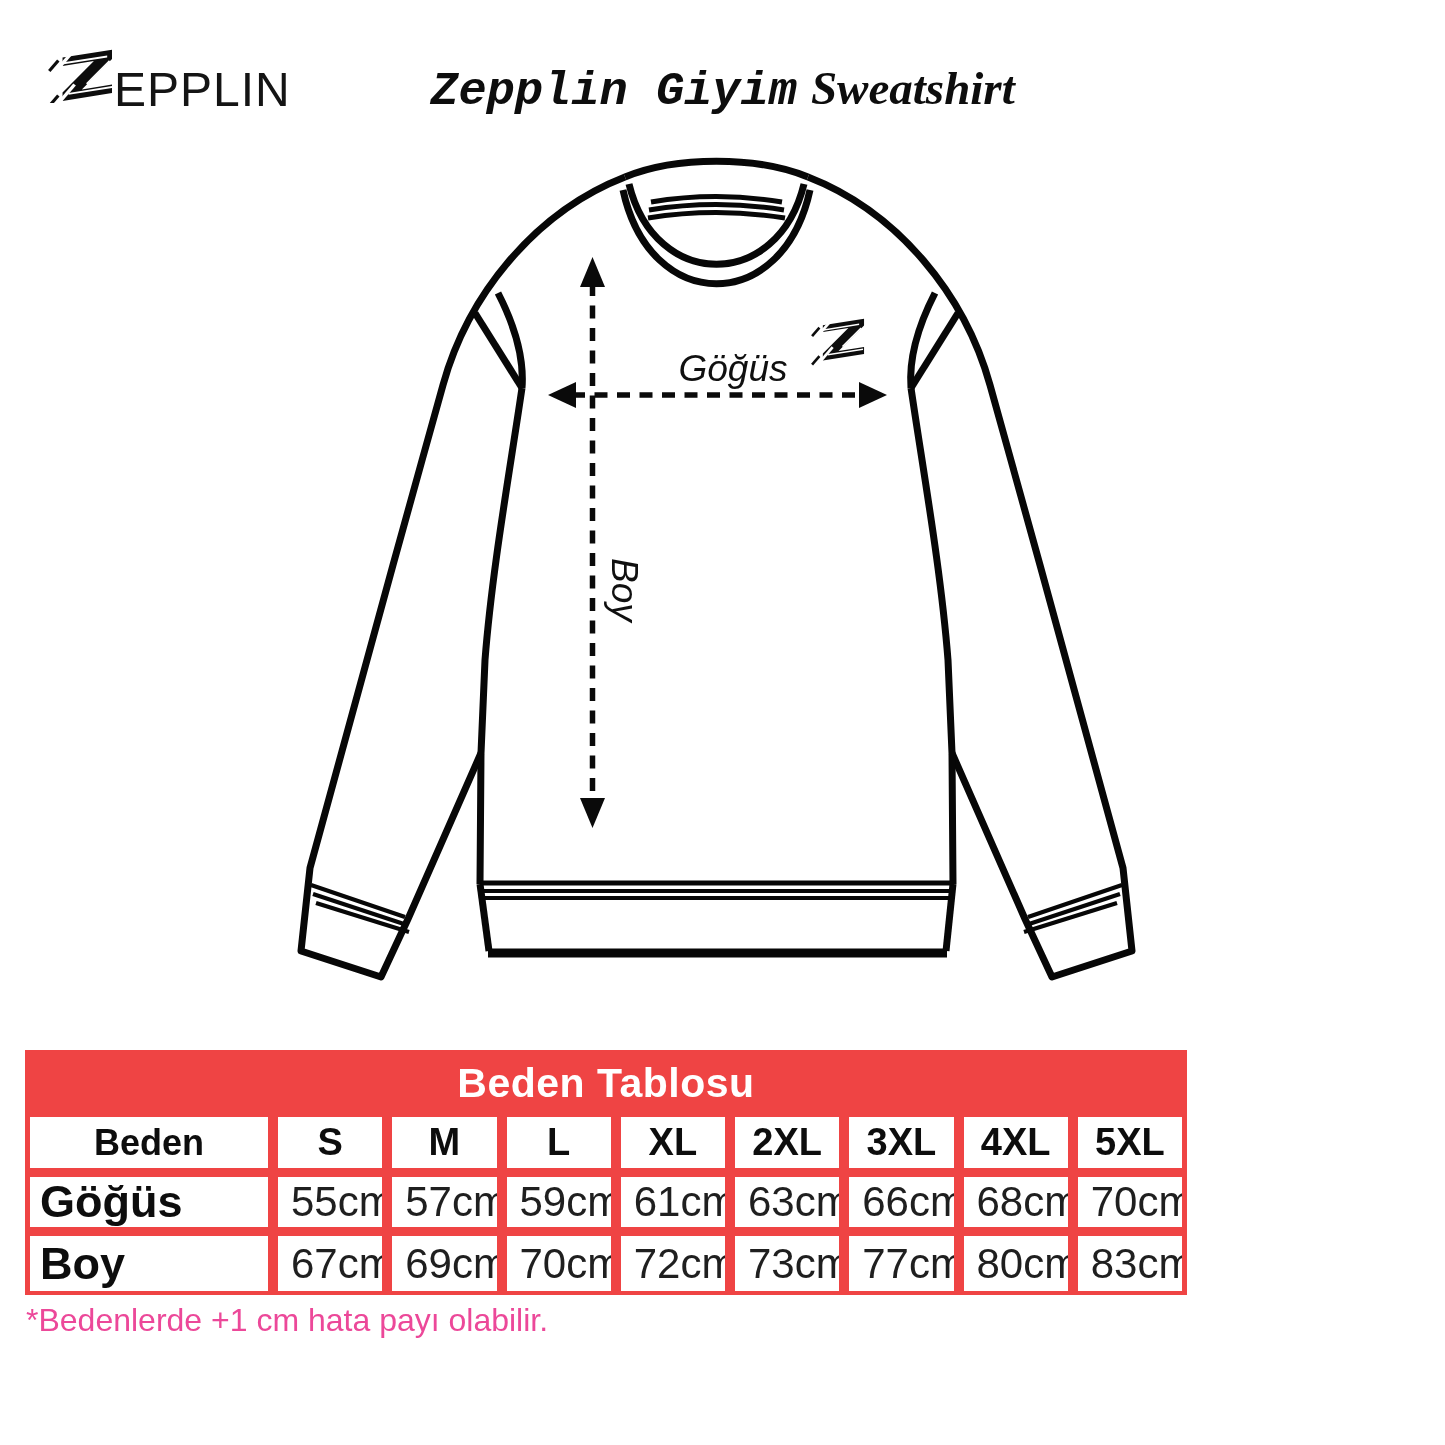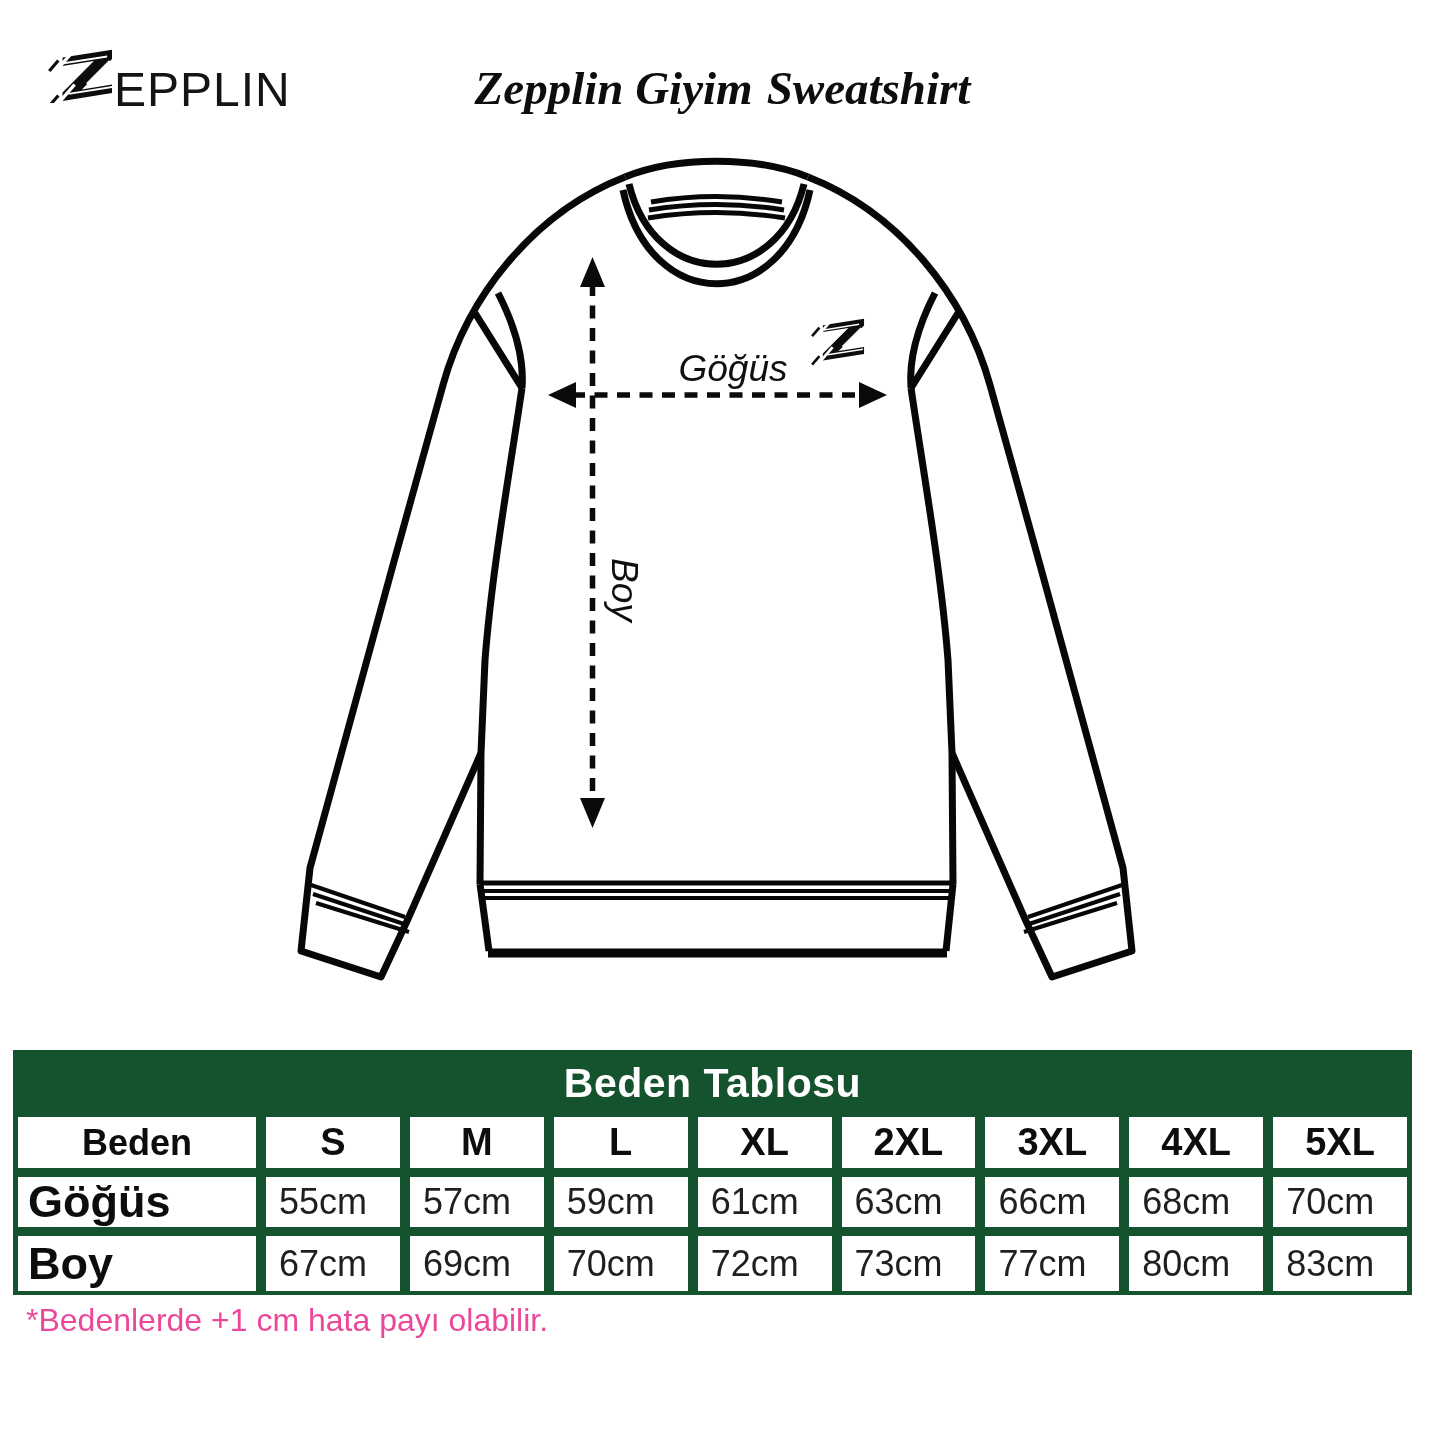--- a/index.html
+++ b/index.html
@@ -8,46 +8,46 @@
 
   
   .brand{position:absolute;left:36px;top:40px;display:flex;align-items:flex-end;}
   .brand .brand-icon{width:76px;height:63px;display:block;}
   .brand .brand-word{font-size:48px;font-weight:400;letter-spacing:1px;color:#141414;
                      margin-left:2px;margin-bottom:-11px;line-height:1;}
 
   
   .title{position:absolute;top:64px;left:0;width:100%;text-align:center;
          font-style:italic;font-size:47px;line-height:1;white-space:nowrap;}
-  .title .t-reg{font-weight:700;font-family:Liberation Serif, serif;}
+  .title .t-reg{font-weight:700;font-family:Liberation Mono, monospace;}
   .title .t-bold{font-weight:800;font-family:Liberation Serif, serif;margin-left:14px;}
 
   
   .drawing{position:absolute;left:0;top:0;width:1445px;height:1445px;}
   .ln{fill:none;stroke:#070707;stroke-width:7;stroke-linejoin:round;}
   .ln-thin{fill:none;stroke:#070707;stroke-width:4.2;}
   .ln-mid{fill:none;stroke:#070707;stroke-width:5;}
   .ln-hem{fill:none;stroke:#070707;stroke-width:9;}
   .dash{fill:none;stroke:#0a0a0a;stroke-width:5.5;stroke-dasharray:13 9.5;}
   .ah{fill:#0a0a0a;stroke:none;}
   .measure-label{font-family:"Liberation Sans",sans-serif;font-style:italic;
                  font-size:37px;fill:#101010;}
 
   
-  .size-table{position:absolute;left:13px;top:1050px;width:1399px;height:245px;
-              background:#14532d;box-sizing:border-box;padding:0 5px 4px 5px;}
+  .size-table{position:absolute;left:25px;top:1050px;width:1162px;height:245px;
+              background:#ef4444;box-sizing:border-box;padding:0 5px 4px 5px;}
   .tbl-header{height:67px;display:flex;align-items:center;justify-content:center;
               color:#fff;font-weight:700;font-size:41px;letter-spacing:.5px;}
   .tbl-grid{display:grid;grid-template-columns:238px repeat(8,1fr);
             grid-template-rows:51px 50px 55px;column-gap:10px;row-gap:9px;}
   .cell{background:#fff;display:flex;align-items:center;overflow:hidden;}
   .c-corner{font-weight:700;font-size:36px;justify-content:center;}
   .c-size{font-weight:700;font-size:38px;justify-content:center;}
   .c-label{font-weight:700;font-size:45px;padding-left:10px;}
-  .c-val{font-weight:400;font-size:36px;color:#1f1f1f;padding-left:13px;}
+  .c-val{font-weight:400;font-size:42px;color:#1f1f1f;padding-left:13px;}
 
   
   .footnote{position:absolute;left:26px;top:1302px;font-size:32px;color:#ec4899;}
 </style>
 </head>
 <body>
 
 <svg width="0" height="0" style="position:absolute" aria-hidden="true">
   <defs>
     <symbol id="zmark" viewBox="-18 -8 126 104">

